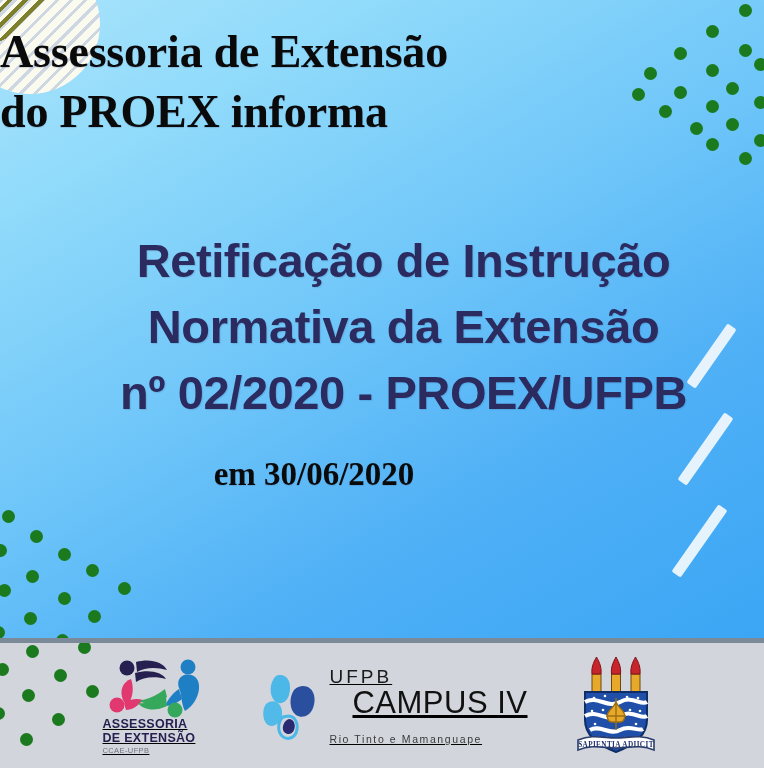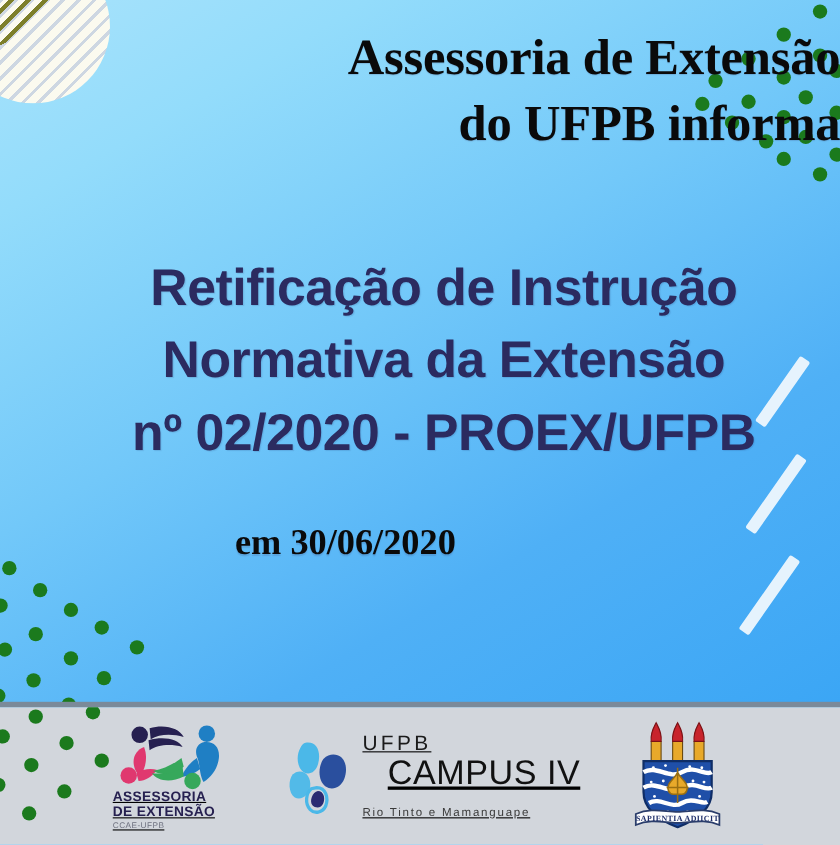--- a/index.html
+++ b/index.html
@@ -87,21 +87,21 @@
     transform-origin: center;
     opacity: 0.95;
   }
 
   
   .headline {
     position: absolute;
     left: 0;
     top: 22px;
     width: 764px;
-    text-align: right;
+    text-align: left;
     font-family: "Liberation Serif", "DejaVu Serif", serif;
     font-weight: bold;
     font-size: 46px;
     line-height: 1.30;
     color: #0a0a0a;
     letter-spacing: -0.2px;
     text-shadow: 0 1px 1px rgba(60,60,110,0.20);
   }
   .headline .ln { display: block; }
 
@@ -128,21 +128,20 @@
     left: 0;
     top: 456px;
     width: 628px;
     text-align: center;
     font-family: "Liberation Serif", "DejaVu Serif", serif;
     font-weight: bold;
     font-size: 33px;
     color: #0a0a0a;
     letter-spacing: 0px;
     text-shadow: 0 1px 1px rgba(60,60,110,0.18);
-    margin-top: 20px;
   }
 
   
   .footer-rule {
     position: absolute;
     left: 0;
     top: 638px;
     width: 764px;
     height: 5px;
     background: #7b8a99;
@@ -258,21 +257,21 @@
       <span class="dot" style="left:-8px;  top:134px;"></span>
       <span class="dot" style="left:56px;  top:142px;"></span>
     </div>
 
     <div class="slash" style="left:706px; top:320px; height:72px;"></div>
     <div class="slash" style="left:700px; top:408px; height:82px;"></div>
     <div class="slash" style="left:694px; top:500px; height:82px;"></div>
 
     <div class="headline">
       <span class="ln">Assessoria de Extensão</span>
-      <span class="ln">do UFPB informa</span>
+      <span class="ln">do PROEX informa</span>
     </div>
 
     <div class="message">
       <span class="ln">Retificação de Instrução</span>
       <span class="ln">Normativa da Extensão</span>
       <span class="ln">nº 02/2020 - PROEX/UFPB</span>
     </div>
 
     <div class="dateline">em 30/06/2020</div>
 

